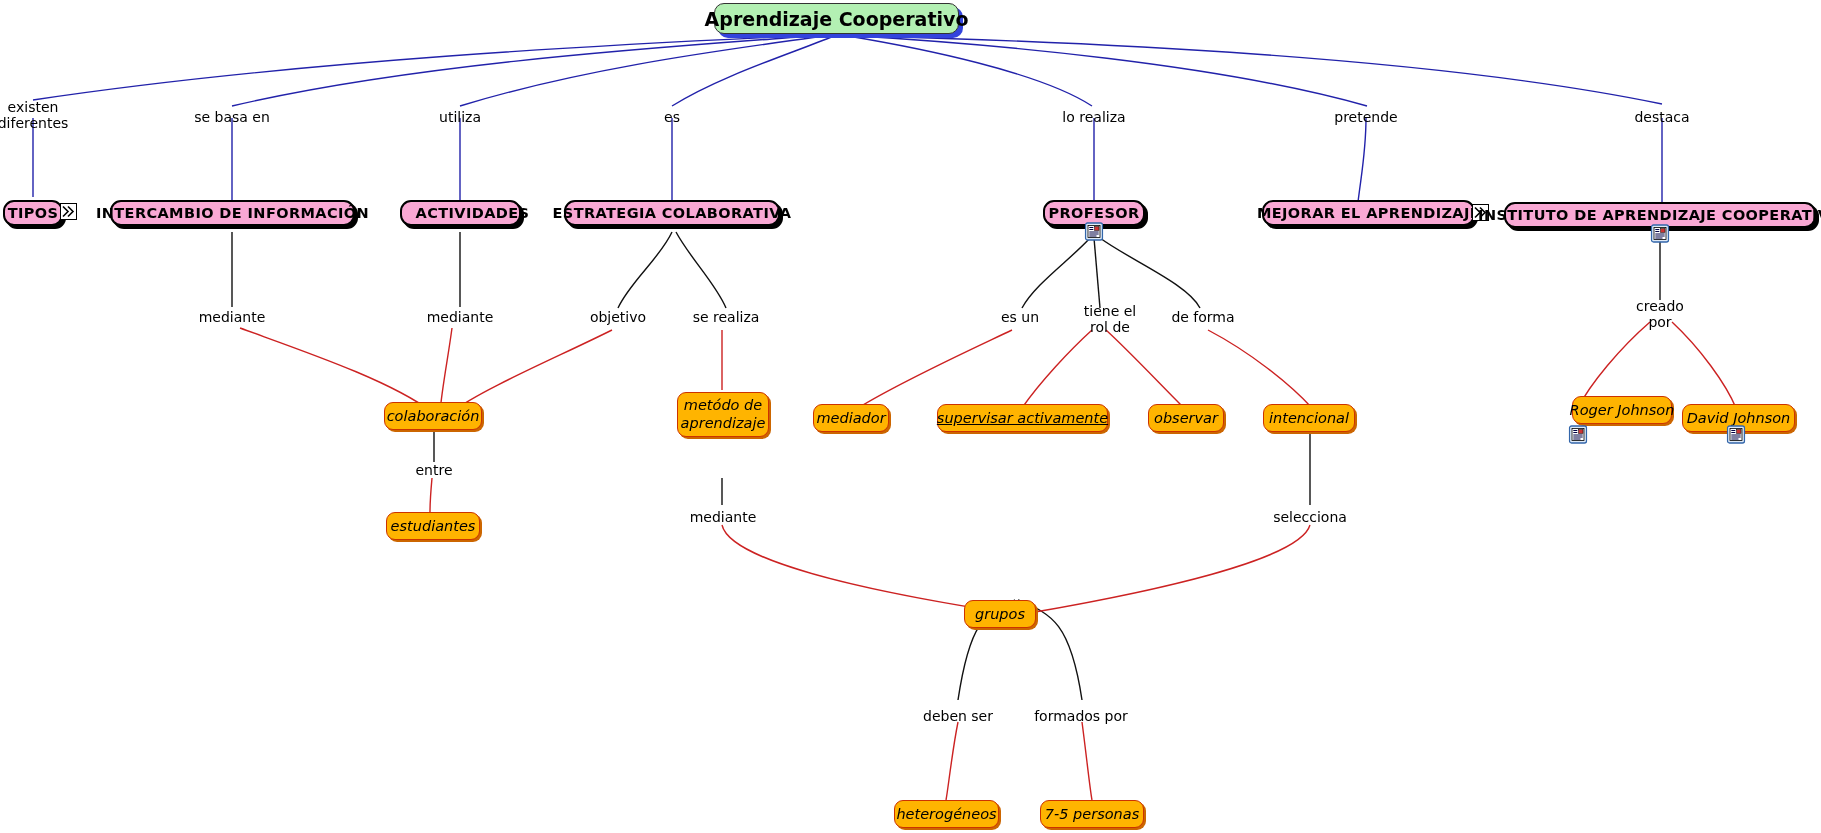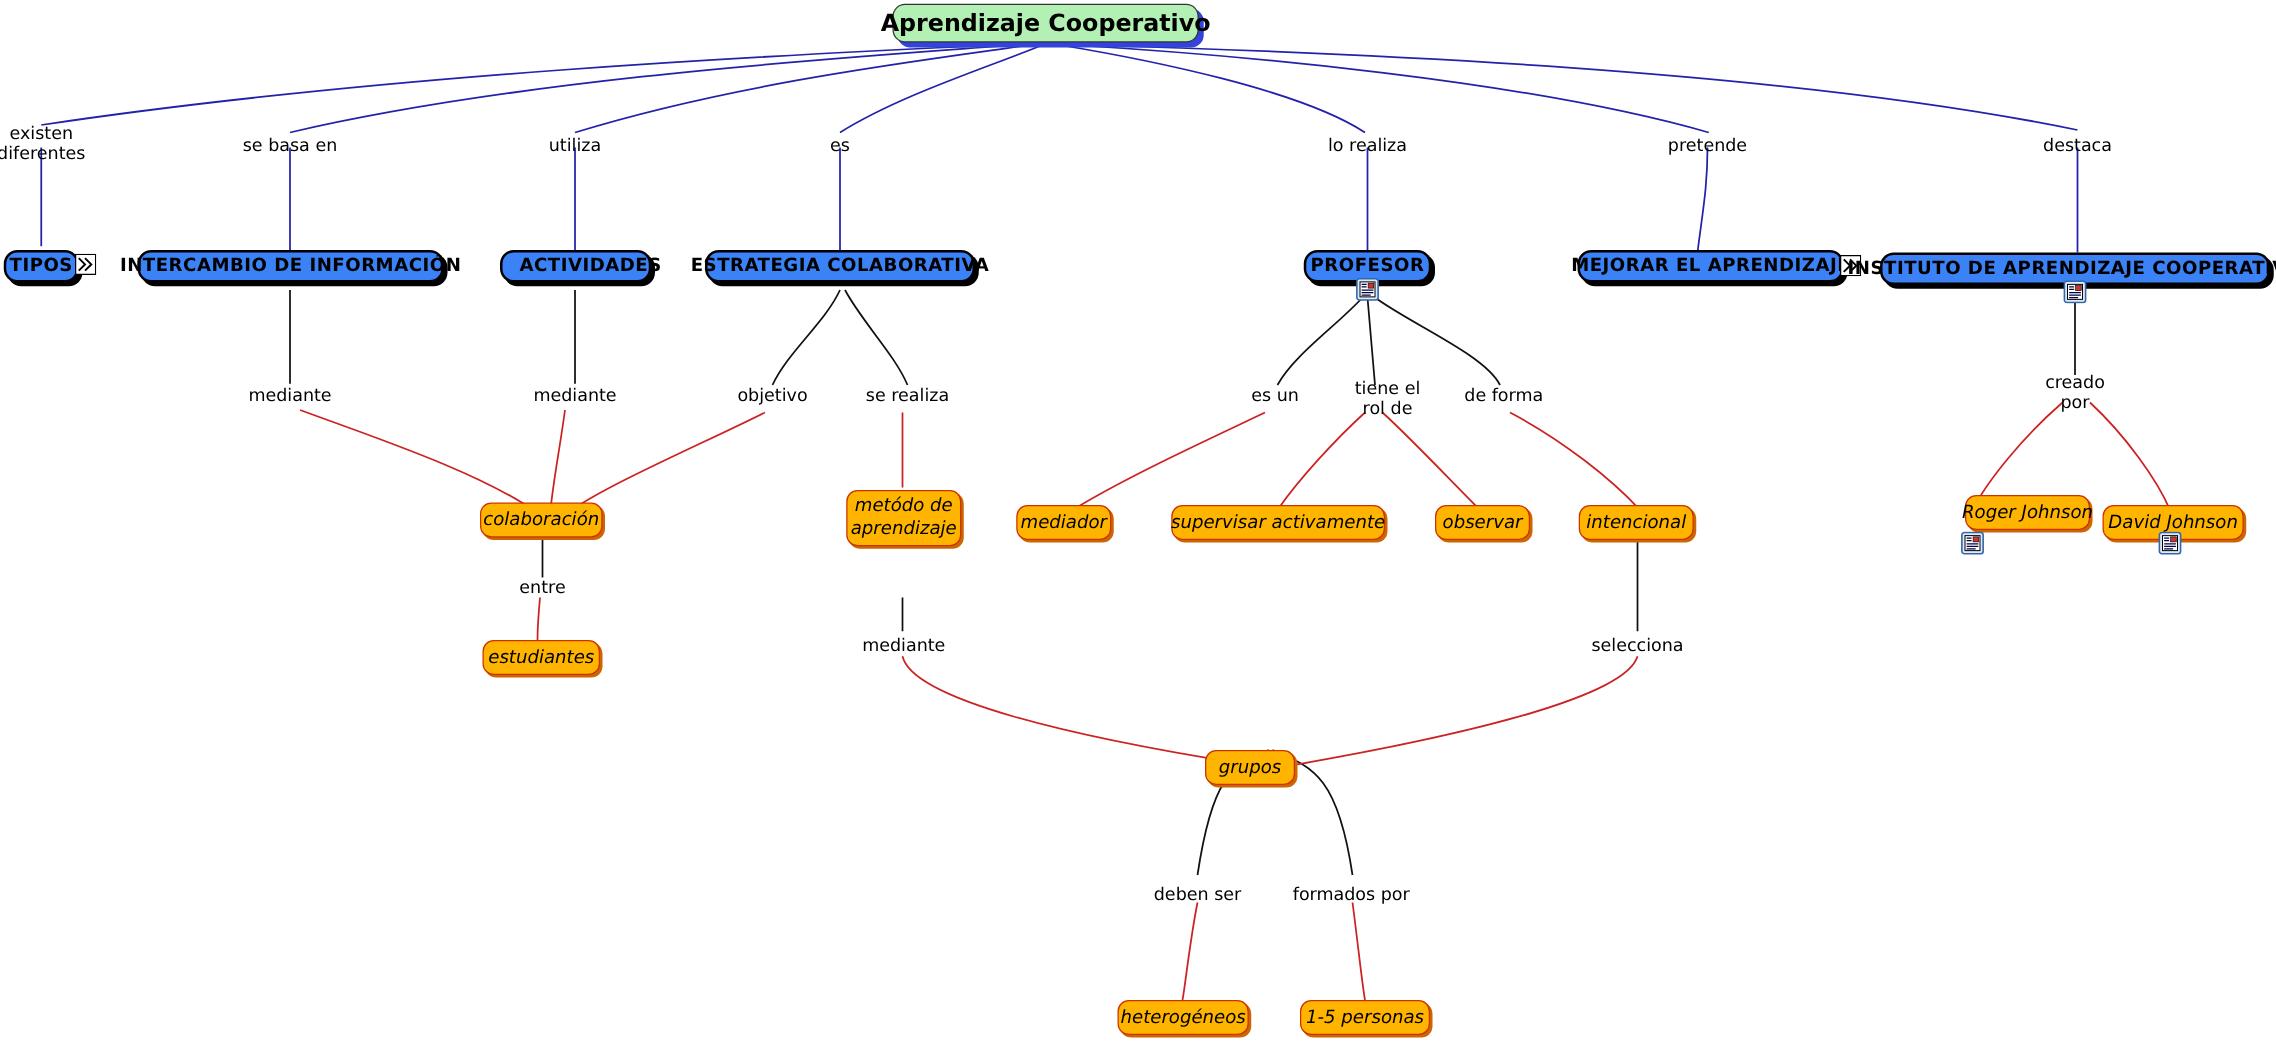--- a/index.html
+++ b/index.html
@@ -47,21 +47,21 @@
     border-radius: 10px;
     box-shadow: 4px 4px 0 #3344dd;
     font-weight: bold;
     font-size: 19px;
     color: #000000;
     padding: 0 14px;
   }
 
   
   .node-yellow {
-    background: #3b82f6;
+    background: #f9a8d4;
     border: 2px solid #000000;
     border-radius: 11px;
     box-shadow: 3px 3px 0 #000000;
     font-weight: bold;
     font-size: 14.5px;
     letter-spacing: 0.4px;
     color: #000000;
     padding: 3px 12px;
   }
 
@@ -249,21 +249,21 @@
 
   <div class="node node-orange" style="left:384px; top:402px; width:98px; height:28px;">colaboración</div>
 
   <div class="node node-orange" style="left:386px; top:512px; width:94px; height:28px;">estudiantes</div>
 
   <div class="node node-orange two-line" style="left:677px; top:392px; width:92px; height:45px;">metódo de
 aprendizaje</div>
 
   <div class="node node-orange" style="left:813px; top:404px; width:76px; height:28px;">mediador</div>
 
-  <div class="node node-orange" style="left:937px; top:404px; width:171px; height:28px;">supervisar activamente</div>
+  <div class="node node-orange" style="left:937px; top:404px; width:171px; height:28px;text-decoration:underline;">supervisar activamente</div>
 
   <div class="node node-orange" style="left:1148px; top:404px; width:76px; height:28px;">observar</div>
 
   <div class="node node-orange" style="left:1263px; top:404px; width:92px; height:28px;">intencional</div>
 
   <div class="node node-orange" style="left:1524px; top:396px; width:100px; height:28px;margin-left:48px;">Roger Johnson</div>
   <svg class="icon-doc" style="left:1578px; top:425px;" viewBox="0 0 19 19">
     <rect x="1" y="1" width="17" height="17" rx="2" fill="#dfeaf7" stroke="#3366aa" stroke-width="1.3"></rect>
     <rect x="3.5" y="3.5" width="12" height="12" fill="#ffffff" stroke="#000000" stroke-width="0.8"></rect>
     <rect x="10" y="4.5" width="4.5" height="4" fill="#cc3333" stroke="#000000" stroke-width="0.5"></rect>
@@ -283,15 +283,15 @@
     <line x1="4.8" y1="7.5" x2="8.8" y2="7.5" stroke="#000044" stroke-width="1"></line>
     <line x1="4.8" y1="10" x2="14.2" y2="10" stroke="#000044" stroke-width="1"></line>
     <line x1="4.8" y1="12" x2="14.2" y2="12" stroke="#000044" stroke-width="1"></line>
     <line x1="4.8" y1="14" x2="12" y2="14" stroke="#000044" stroke-width="1"></line>
   </svg>
 
   <div class="node node-orange" style="left:964px; top:600px; width:72px; height:28px;">grupos</div>
 
   <div class="node node-orange" style="left:894px; top:800px; width:105px; height:28px;">heterogéneos</div>
 
-  <div class="node node-orange" style="left:1040px; top:800px; width:104px; height:28px;">1-5 personas</div>
+  <div class="node node-orange" style="left:1040px; top:800px; width:104px; height:28px;">7-5 personas</div>
 
 </div>
 
 </body></html>

